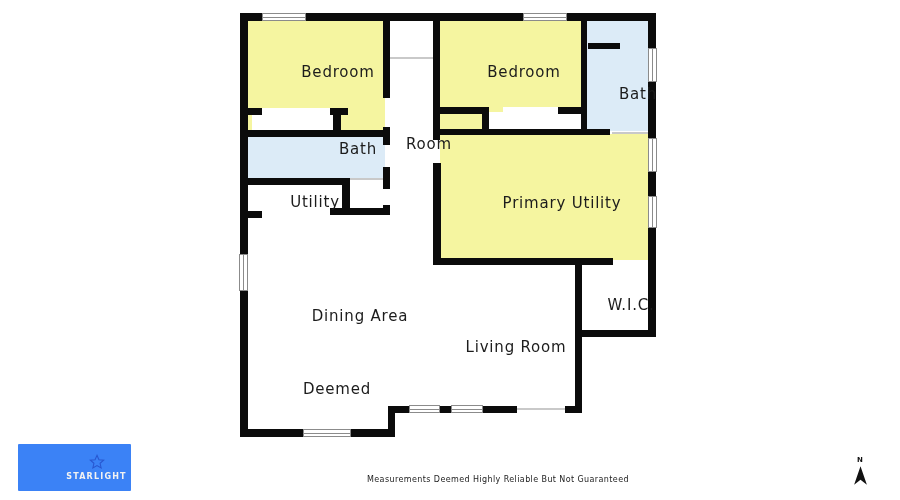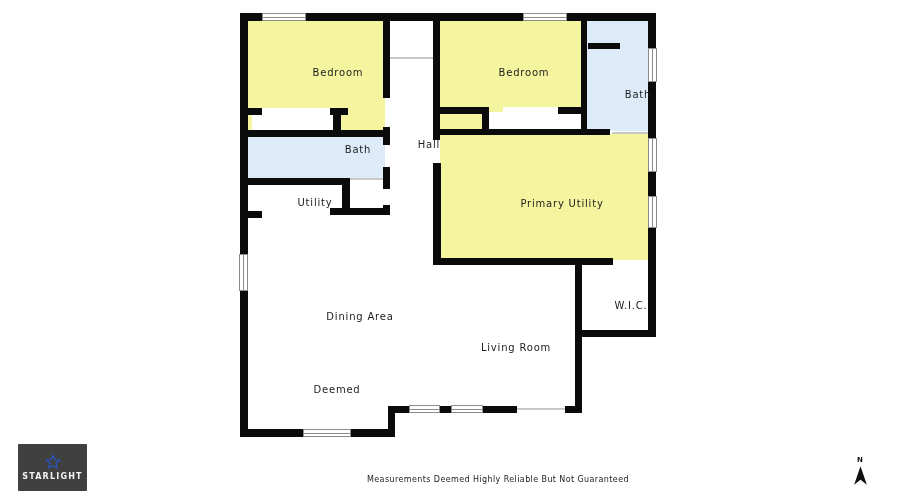--- a/index.html
+++ b/index.html
@@ -9,21 +9,21 @@
   }
   .floorplan{position:absolute;left:0;top:0;width:100%;height:100%;}
   .room{position:absolute;}
   .cutout{position:absolute;background:#ffffff;}
   .wall{position:absolute;}
   .opening{position:absolute;}
   .window{position:absolute;background:#ffffff;border:1px solid #8b8b8b;box-sizing:border-box;}
   .window .pane{position:absolute;background:#8b8b8b;}
   .room-label{
     position:absolute;transform:translate(-50%,-50%);white-space:nowrap;
-    font-size:10px;letter-spacing:0.8px;color:#1c1c1c;padding-left:36px;
+    font-size:15px;letter-spacing:0.8px;color:#1c1c1c;padding-left:36px;
   }
   .logo{
     position:absolute;left:18px;top:444px;width:69px;height:47px;
     display:flex;flex-direction:column;align-items:center;justify-content:center;
     border-radius:1px;
   }
   .logo-star{width:16px;height:16px;display:block;margin-bottom:2px;}
   .logo-text{font-size:8px;font-weight:bold;letter-spacing:1.2px;}
   .disclaimer{
     position:absolute;left:0;top:475px;width:100%;text-align:center;
@@ -108,31 +108,31 @@
       </div>
       <div class="window" style="left: 409px; top: 405px; width: 31px; height: 8px; border-color: rgb(139, 139, 139);">
         <div class="pane" style="left: 0px; right: 0px; top: 50%; height: 1px; margin-top: -0.5px;"></div>
       </div>
       <div class="window" style="left: 451px; top: 405px; width: 32px; height: 8px; border-color: rgb(139, 139, 139);">
         <div class="pane" style="left: 0px; right: 0px; top: 50%; height: 1px; margin-top: -0.5px;"></div>
       </div>
       <div class="room-label" style="left: 320px; top: 72px; width: auto; height: auto; color: rgb(28, 28, 28);">Bedroom</div>
       <div class="room-label" style="left: 506px; top: 72px; width: auto; height: auto; color: rgb(28, 28, 28);">Bedroom</div>
       <div class="room-label" style="left: 620px; top: 94px; width: auto; height: auto; color: rgb(28, 28, 28);">Bath</div>
-      <div class="room-label" style="left: 411px; top: 144px; width: auto; height: auto; color: rgb(28, 28, 28);">Hall</div>
+      <div class="room-label" style="left: 411px; top: 144px; width: auto; height: auto; color: rgb(28, 28, 28);">Room</div>
       <div class="room-label" style="left: 340px; top: 149px; width: auto; height: auto; color: rgb(28, 28, 28);">Bath</div>
       <div class="room-label" style="left: 297px; top: 202px; width: auto; height: auto; color: rgb(28, 28, 28);">Utility</div>
       <div class="room-label" style="left: 544px; top: 203px; width: auto; height: auto; color: rgb(28, 28, 28);">Primary Utility</div>
       <div class="room-label" style="left: 342px; top: 283px; width: auto; height: auto; color: rgb(28, 28, 28); margin-top: 33px;">Dining Area</div>
       <div class="room-label" style="left: 613px; top: 305px; width: auto; height: auto; color: rgb(28, 28, 28);">W.I.C.</div>
       <div class="room-label" style="left: 490px; top: 347px; width: auto; height: auto; color: rgb(28, 28, 28); margin-left: 8px;">Living Room</div>
       <div class="room-label" style="left: 319px; top: 389px; width: auto; height: auto; color: rgb(28, 28, 28);">Deemed</div>
     </div>
 
-  <div class="logo" style="background: #404040;">
+  <div class="logo" style="background: #3b82f6; padding-left: 44px;">
     <svg class="logo-star" viewBox="0 0 24 24">
       <polygon points="12,2 14.9,8.6 22,9.2 16.6,13.9 18.2,21 12,17.3 5.8,21 7.4,13.9 2,9.2 9.1,8.6" fill="none" stroke-width="1.6" stroke="#2857d0"></polygon>
     </svg>
     <div class="logo-text" style="color: rgb(242, 242, 242);">STARLIGHT</div>
   </div>
 
   <div class="disclaimer" style="color: rgb(34, 34, 34); margin-left: 48px;">Measurements Deemed Highly Reliable But Not Guaranteed</div>
 
   <div class="compass">
     <div class="compass-n" style="color: rgb(17, 17, 17);">N</div>

